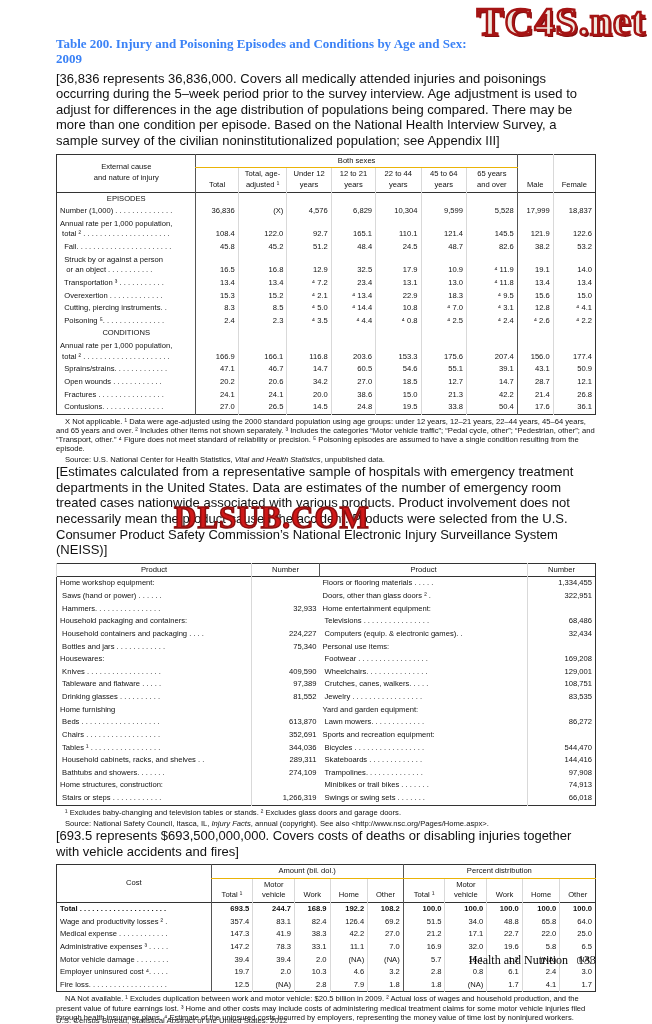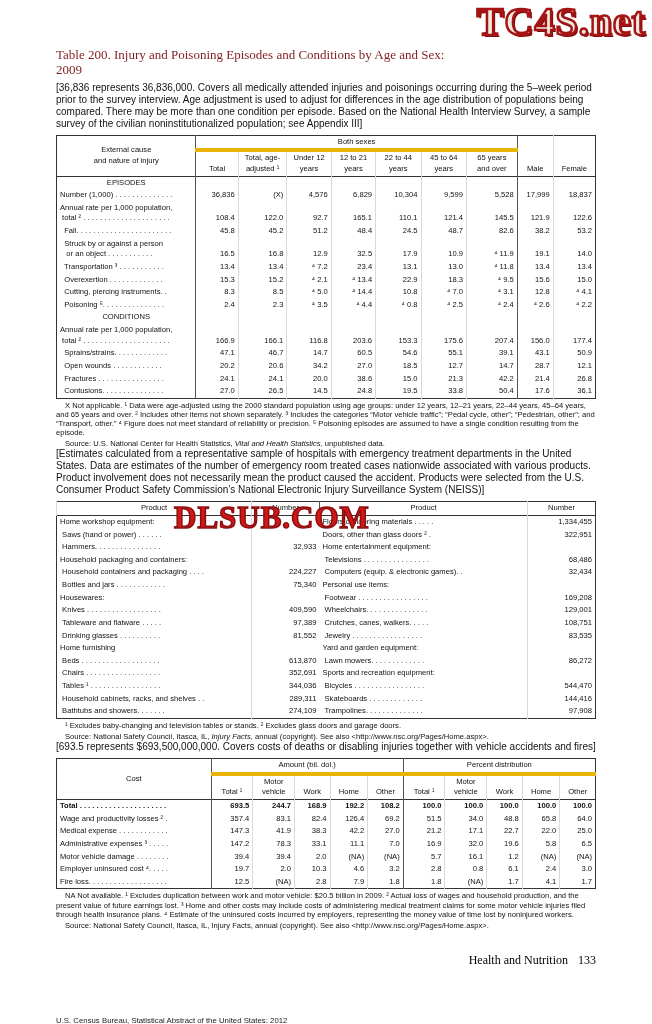--- a/index.html
+++ b/index.html
@@ -1,32 +1,32 @@
 <!DOCTYPE html>
 <html><head>
 <meta charset="utf-8">
 <style>
   html,body{margin:0;padding:0;background:#ffffff;}
   .page{position:relative;width:652px;height:1024px;background:#fff;overflow:hidden;
         font-family:"Liberation Sans",sans-serif;color:#111;}
   .content{position:absolute;left:56px;top:36px;width:540px;}
 
-  .tbl-title{font-family:"Liberation Serif",serif;font-weight:normal;font-size:13px;
-             line-height:1.18;margin:11px 0 4px 0;white-space:pre-line;color:#7f1d1d;}
-  .note{font-size:10px;line-height:1.2;margin:0 0 5px 0;}
+  .tbl-title{font-family:"Liberation Serif",serif;font-weight:bold;font-size:13px;
+             line-height:1.18;margin:0 0 4px 0;white-space:pre-line;color:#3b82f6;}
+  .note{font-size:13px;line-height:1.2;margin:0 0 5px 0;}
   .fnote{font-size:7.6px;line-height:1.2;margin:2px 0 0 0;text-indent:9px;}
   .fnote .it{font-style:italic;}
 
   table.t{width:540px;border-collapse:collapse;table-layout:fixed;font-size:7.6px;
           border:1px solid #333;margin:0;}
   .t th,.t td{padding:1px 3px;line-height:1.4;vertical-align:bottom;border-left:1px solid #d9d9d9;}
   .t th{font-weight:normal;text-align:center;white-space:pre-line;}
   .t thead{border-bottom:1px solid #333;}
   .t .stub-h{vertical-align:middle;border-left:none;}
-  .t .group-h{border-bottom:4px solid #eab308;text-align:center;}
+  .t .group-h{border-bottom:1px solid #eab308;text-align:center;}
   .t .sep{border-left:1px solid #555;}
   .t td.stub{white-space:pre;overflow:hidden;text-align:left;border-left:none;}
   .t td.num{text-align:right;white-space:nowrap;}
   .t tr.center td.stub{text-align:center;margin-left:32px;}
   .t tr.b td{font-weight:bold;}
 
   .mt{margin-top:15px;}
 
   .footer-right{position:absolute;right:56px;top:953px;font-family:"Liberation Serif",serif;
                 font-size:12px;color:#000;}
@@ -386,20 +386,32 @@
             <td class="stub"> Household cabinets, racks, and shelves . .</td>
             <td class="num">289,311</td>
             <td class="stub sep"> Skateboards . . . . . . . . . . . . .</td>
             <td class="num">144,416</td>
           </tr>
           <tr>
             <td class="stub"> Bathtubs and showers. . . . . . .</td>
             <td class="num">274,109</td>
             <td class="stub sep"> Trampolines. . . . . . . . . . . . . .</td>
             <td class="num">97,908</td>
+          </tr>
+          <tr>
+            <td class="stub">Home structures, construction:</td>
+            <td class="num"></td>
+            <td class="stub sep"> Minibikes or trail bikes . . . . . . .</td>
+            <td class="num">74,913</td>
+          </tr>
+          <tr>
+            <td class="stub"> Stairs or steps . . . . . . . . . . . .</td>
+            <td class="num">1,266,319</td>
+            <td class="stub sep"> Swings or swing sets . . . . . . .</td>
+            <td class="num">66,018</td>
           </tr>
         </tbody>
     </table>
 
     <p class="fnote">¹ Excludes baby-changing and television tables or stands. ² Excludes glass doors and garage doors.</p>
     <p class="fnote"><span>Source: National Safety Council, Itasca, IL, </span><span class="it">Injury Facts</span><span>, annual (copyright). See also &lt;http://www.nsc.org/Pages/Home.aspx&gt;.</span></p>
 
     <p class="note">[693.5 represents $693,500,000,000. Covers costs of deaths or disabling injuries together with vehicle accidents and fires]</p>
 
     <table class="t t202">

